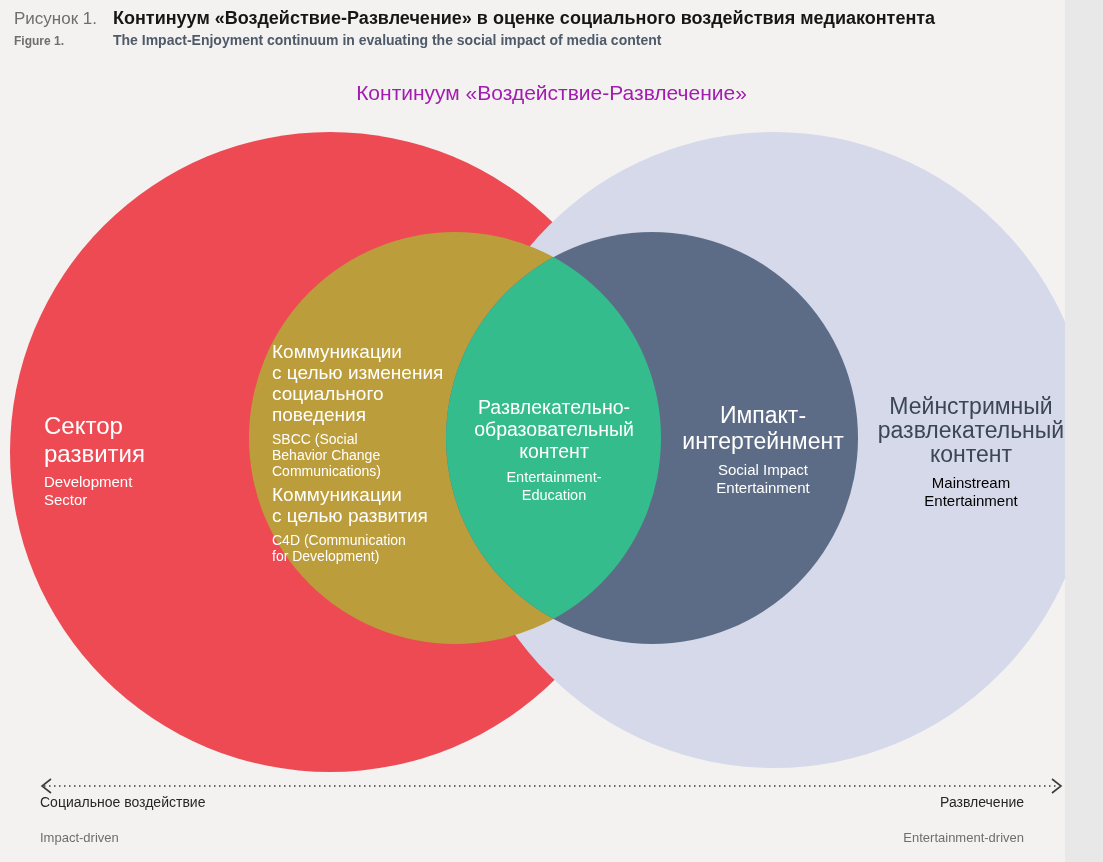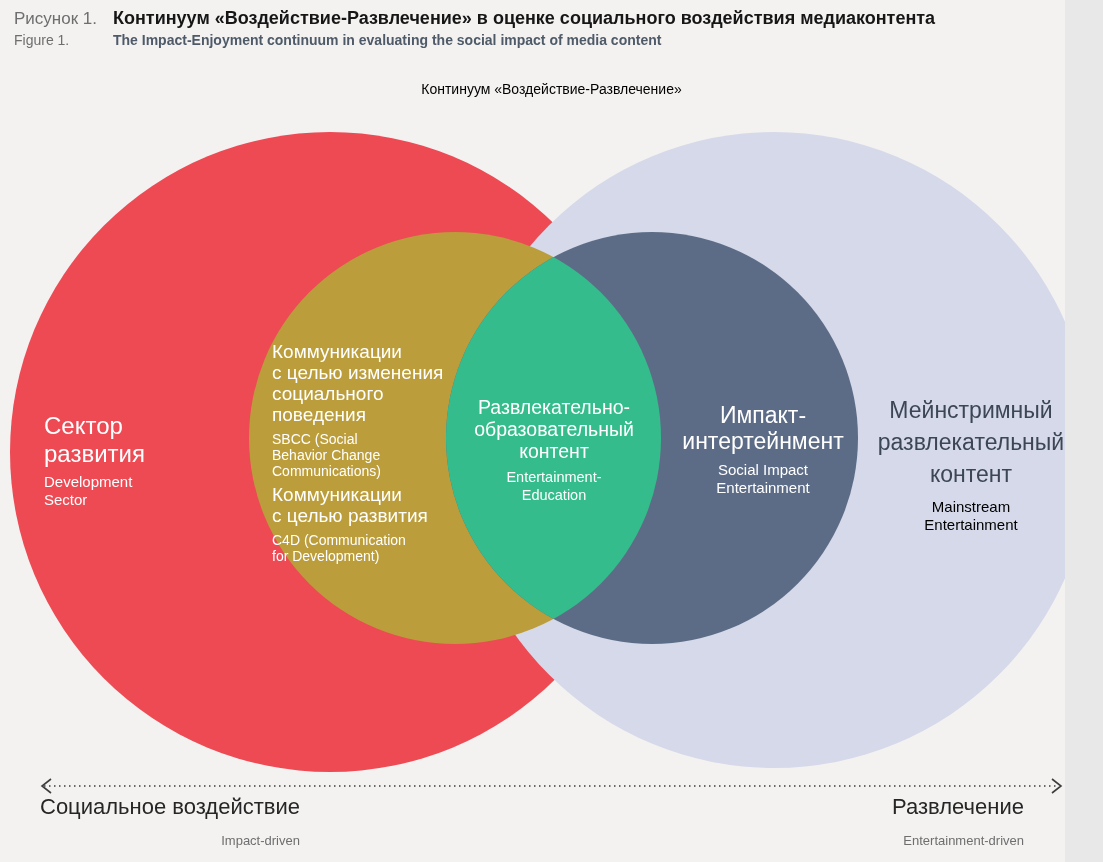--- a/index.html
+++ b/index.html
@@ -11,27 +11,27 @@
     background: #f3f2f1;
     font-family: "Liberation Sans", "DejaVu Sans", sans-serif;
     overflow: hidden;
   }
 
   
   .caption { position: absolute; top: 8px; left: 14px; right: 8px; }
   .cap-row { display: flex; align-items: baseline; }
   .cap-row + .cap-row { margin-top: 3px; }
   .cap-label { flex: 0 0 99px; color: #6e6e6e; font-size: 17px; }
-  .cap-label.small { font-size: 14px; }
+  .cap-label.small { font-size: 12px; font-weight: bold; }
   .cap-title-ru { font-size: 18px; font-weight: bold; color: #161616; }
   .cap-title-en { font-size: 14px; font-weight: bold; color: #4e5a68; }
 
   
   .diagram-title { position: absolute; left: 0; top: 81px; width: 1103px; text-align: center; }
-  .dt-ru { font-size: 14px; color: #000000; }
+  .dt-ru { font-size: 21px; color: #a21caf; }
   .dt-en { font-size: 15px; color: #979797; margin-top: 4px; }
 
   
   .venn { position: absolute; left: 0; top: 0; }
 
   
   .lbl { position: absolute; color: #ffffff; }
   .ml { white-space: pre-line; }
 
   .lbl-dev { left: 44px; top: 412px; }
@@ -45,28 +45,28 @@
 
   .lbl-ee { left: 448px; top: 396px; width: 212px; text-align: center; }
   .lbl-ee .ru { font-size: 19.5px; line-height: 22px; }
   .lbl-ee .en { font-size: 14.5px; line-height: 18px; margin-top: 6px; text-align: center; }
 
   .lbl-sie { left: 672px; top: 402px; width: 182px; text-align: center; }
   .lbl-sie .ru { font-size: 23px; line-height: 26px; }
   .lbl-sie .en { font-size: 15px; line-height: 18px; margin-top: 7px; }
 
   .lbl-mse { left: 857px; top: 394px; width: 228px; text-align: center; color: #3c4654; }
-  .lbl-mse .ru { font-size: 23px; line-height: 32px; }
+  .lbl-mse .ru { font-size: 23px; line-height: 24px; }
   .lbl-mse .en { font-size: 15px; line-height: 18px; margin-top: 8px; color: #000000; }
 
   
   .axis-left  { position: absolute; left: 40px;  top: 794px; }
   .axis-right { position: absolute; right: 41px; top: 794px; text-align: right; }
-  .axis-ru { font-size: 22px; color: #262626; }
-  .axis-en { font-size: 13px; color: #6e6e6e; margin-top: 13px; text-align: right; }
+  .axis-ru { font-size: 14px; color: #262626; }
+  .axis-en { font-size: 13px; color: #6e6e6e; margin-top: 20px; }
 </style>
 </head>
 <body>
 
 <div class="page">
 
   <header class="caption">
     <div class="cap-row">
       <span class="cap-label">Рисунок 1.</span>
       <span class="cap-title-ru">Континуум «Воздействие-Развлечение» в оценке социального воздействия медиаконтента</span>

